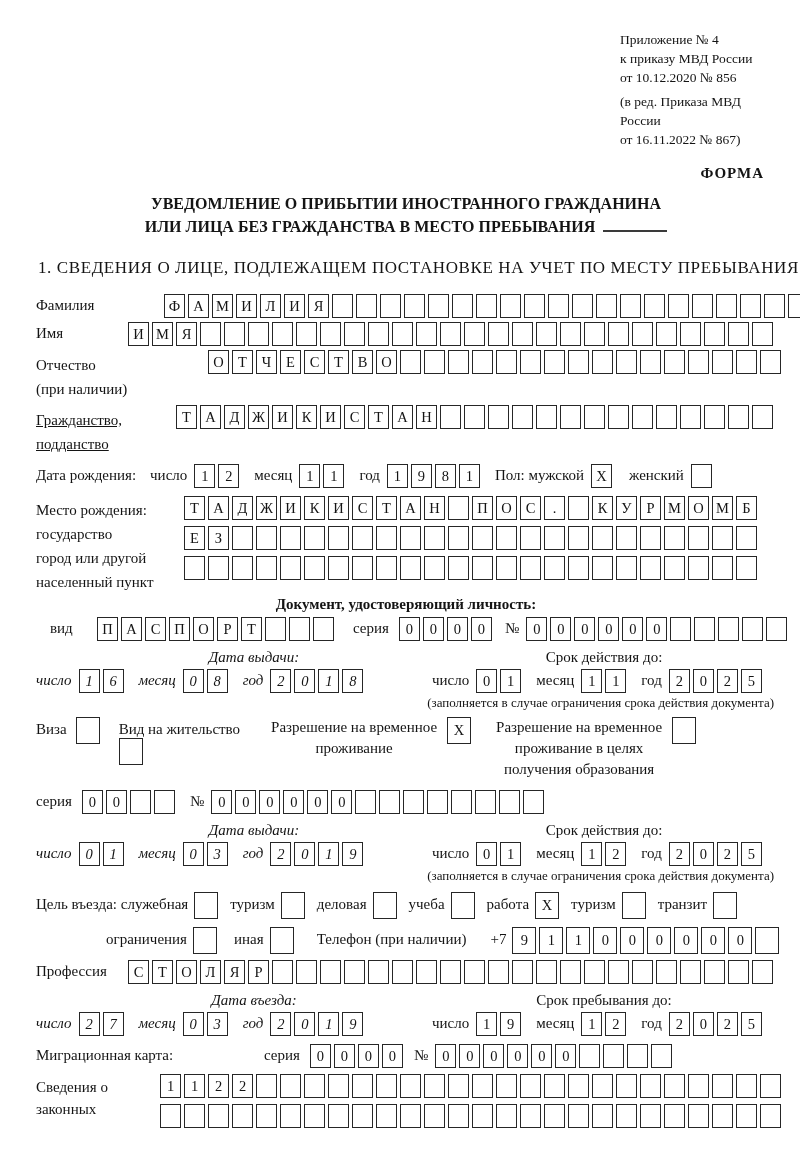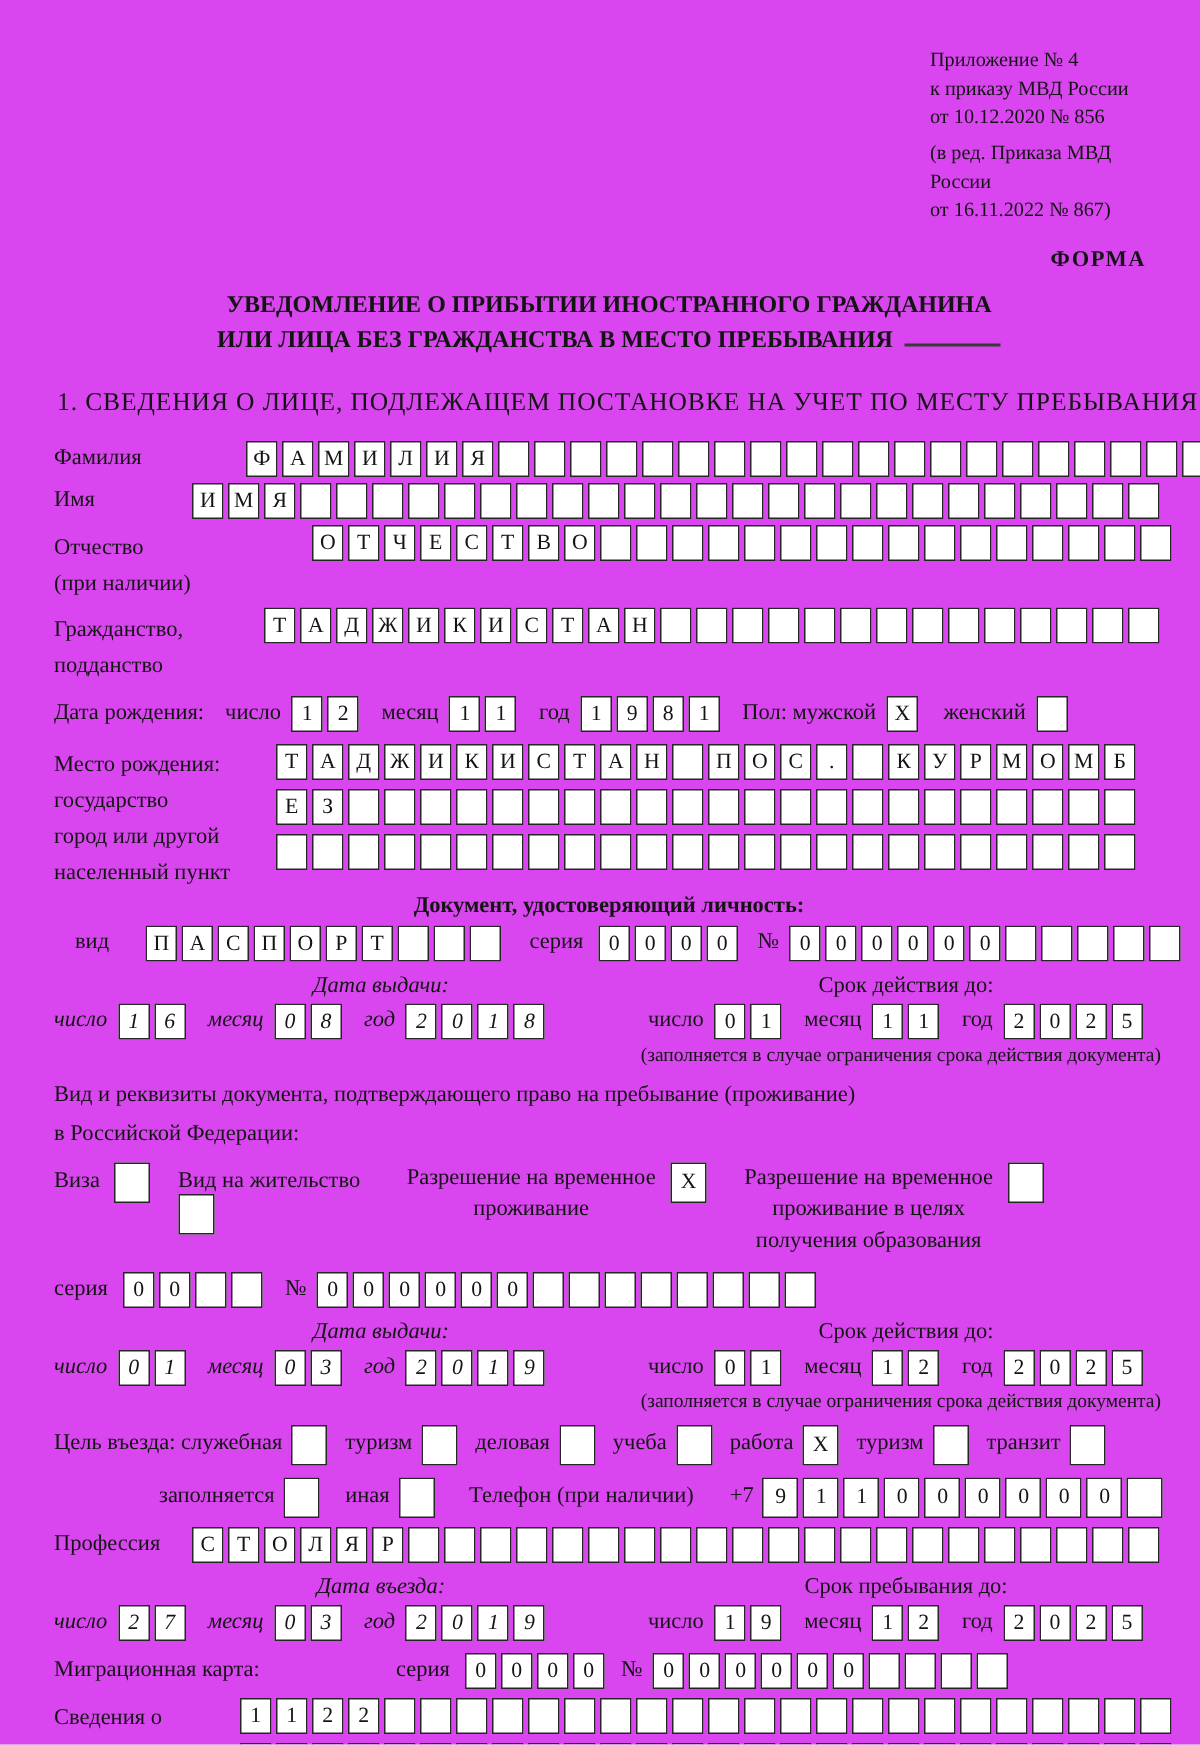--- a/index.html
+++ b/index.html
@@ -1,17 +1,17 @@
 <!DOCTYPE html>
 <html><head>
 <meta charset="utf-8">
 <style>
   html,body { margin:0; padding:0; background:#e8e8e8; }
   .page {
-    width:800px; height:1163px; margin:0 auto; background:#d946ef;
+    width:800px; height:1163px; margin:0 auto; background:#ffffff;
     font-family:"Liberation Serif", "DejaVu Serif", serif; color:#141414;
     box-sizing:border-box; padding:30px 24px 16px 36px; overflow:hidden;
     position:relative; font-size:15px;
   }
   .annex-block { margin-left:584px; font-size:13.5px; line-height:19px; }
   .annex-block .gap { height:5px; }
   .forma { text-align:right; font-weight:bold; font-size:15px; letter-spacing:1px; margin:16px 12px 10px 0; }
   .title { text-align:center; font-weight:bold; font-size:16px; line-height:23px; margin-top:6px; }
   .blank-line { display:inline-block; width:64px; border-bottom:2px solid #3a3a3a; margin-left:8px; }
   .section-heading { font-weight:normal; font-size:17px; letter-spacing:0.6px; margin:20px 0 0 2px; white-space:nowrap; }
@@ -168,21 +168,21 @@
         <span class="cell"></span>
         <span class="cell"></span>
         <span class="cell"></span>
         <span class="cell"></span>
         <span class="cell"></span>
         <span class="cell"></span>
       </span>
   </div>
 
   <div class="row">
-    <span class="flabel lab2" style="width:140px;">
+    <span class="flabel lab2" style="width:140px;text-decoration:underline;">
       <span>Гражданство,</span><br>
       <span>подданство</span>
     </span>
     <span class="cells">
         <span class="cell">Т</span>
         <span class="cell">А</span>
         <span class="cell">Д</span>
         <span class="cell">Ж</span>
         <span class="cell">И</span>
         <span class="cell">К</span>
@@ -406,24 +406,20 @@
             <span class="cell">2</span>
             <span class="cell">0</span>
             <span class="cell">2</span>
             <span class="cell">5</span>
           </span>
       </div>
     </div>
   </div>
   <div class="small-note">(заполняется в случае ограничения срока действия документа)</div>
 
-  <div class="para">
-    <div>Вид и реквизиты документа, подтверждающего право на пребывание (проживание)</div>
-    <div>в Российской Федерации:</div>
-  </div>
 
   <div class="visa-row big">
     <span class="vp" style="margin-right:16px;">
       <span class="cap">Виза</span>
       <span class="cells">
           <span class="cell"></span>
         </span>
     </span>
     <span class="vp" style="margin-right:22px;flex-direction:column;">
       <span class="cap">Вид на жительство</span>
@@ -552,21 +548,21 @@
     <span class="cells">
         <span class="cell"></span>
       </span>
     <span class="cap">транзит</span>
     <span class="cells">
         <span class="cell"></span>
       </span>
   </div>
 
   <div class="purpose-row big" style="margin-left:70px;">
-    <span class="cap">заполняется</span>
+    <span class="cap">ограничения</span>
     <span class="cells" style="margin-right:14px;">
         <span class="cell"></span>
       </span>
     <span class="cap">иная</span>
     <span class="cells" style="margin-right:20px;">
         <span class="cell"></span>
       </span>
     <span class="cap" style="margin-right:24px;">Телефон (при наличии)</span>
     <span class="cap">+7</span>
     <span class="cells">

